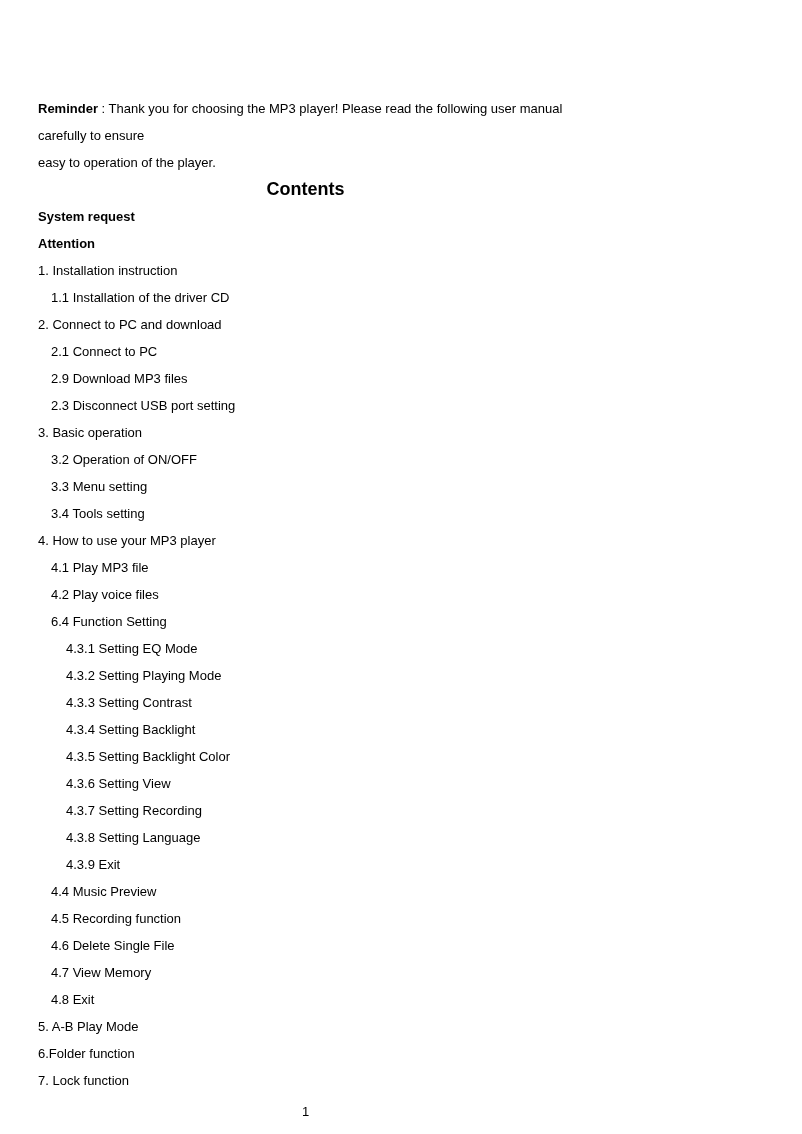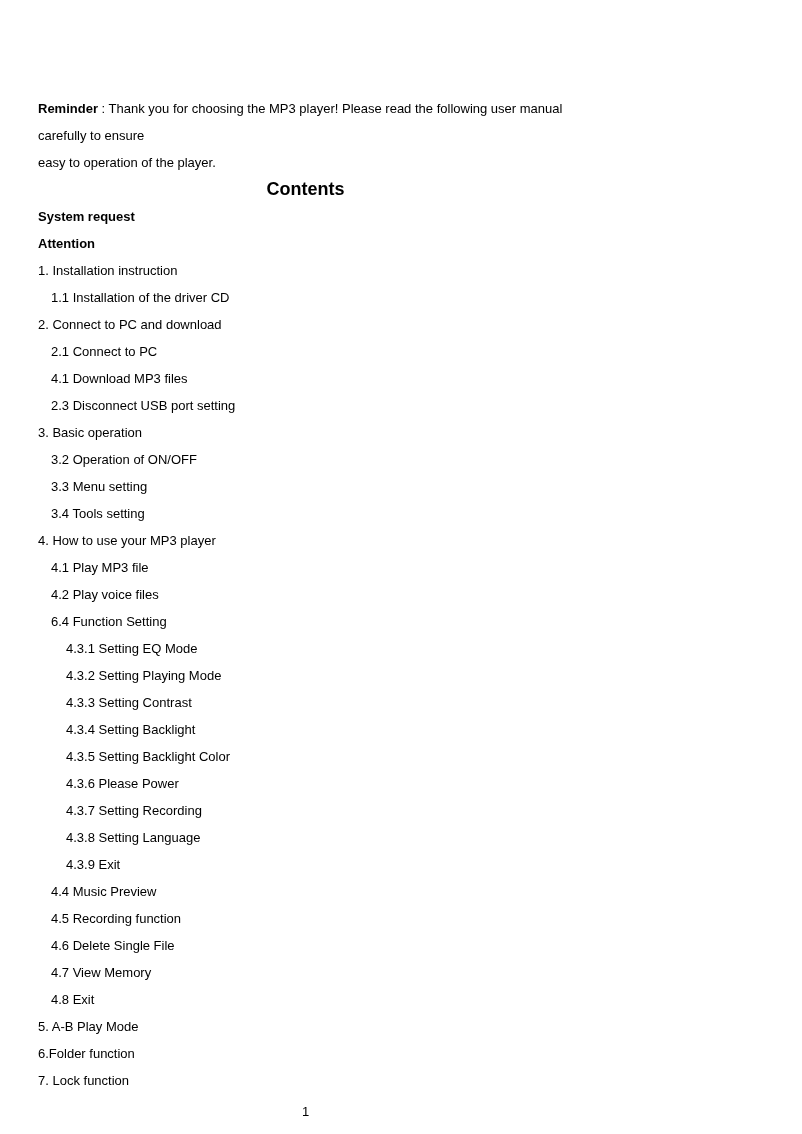--- a/index.html
+++ b/index.html
@@ -61,36 +61,36 @@
 
   <div class="contents-title">Contents</div>
 
   <div class="toc-list">
       <div class="toc-item level-0 bold">System request</div>
       <div class="toc-item level-0 bold">Attention</div>
       <div class="toc-item level-0">1. Installation instruction</div>
       <div class="toc-item level-1">1.1 Installation of the driver CD</div>
       <div class="toc-item level-0">2. Connect to PC and download</div>
       <div class="toc-item level-1">2.1 Connect to PC</div>
-      <div class="toc-item level-1">4.1 Download MP3 files</div>
+      <div class="toc-item level-1">2.9 Download MP3 files</div>
       <div class="toc-item level-1">2.3 Disconnect USB port setting</div>
       <div class="toc-item level-0">3. Basic operation</div>
       <div class="toc-item level-1">3.2 Operation of ON/OFF</div>
       <div class="toc-item level-1">3.3 Menu setting</div>
       <div class="toc-item level-1">3.4 Tools setting</div>
       <div class="toc-item level-0">4. How to use your MP3 player</div>
       <div class="toc-item level-1">4.1 Play MP3 file</div>
       <div class="toc-item level-1">4.2 Play voice files</div>
       <div class="toc-item level-1">6.4 Function Setting</div>
       <div class="toc-item level-2">4.3.1 Setting EQ Mode</div>
       <div class="toc-item level-2">4.3.2 Setting Playing Mode</div>
       <div class="toc-item level-2">4.3.3 Setting Contrast</div>
       <div class="toc-item level-2">4.3.4 Setting Backlight</div>
       <div class="toc-item level-2">4.3.5 Setting Backlight Color</div>
-      <div class="toc-item level-2">4.3.6 Please Power</div>
+      <div class="toc-item level-2">4.3.6 Setting View</div>
       <div class="toc-item level-2">4.3.7 Setting Recording</div>
       <div class="toc-item level-2">4.3.8 Setting Language</div>
       <div class="toc-item level-2">4.3.9 Exit</div>
       <div class="toc-item level-1">4.4 Music Preview</div>
       <div class="toc-item level-1">4.5 Recording function</div>
       <div class="toc-item level-1">4.6 Delete Single File</div>
       <div class="toc-item level-1">4.7 View Memory</div>
       <div class="toc-item level-1">4.8 Exit</div>
       <div class="toc-item level-0">5. A-B Play Mode</div>
       <div class="toc-item level-0">6.Folder function</div>

